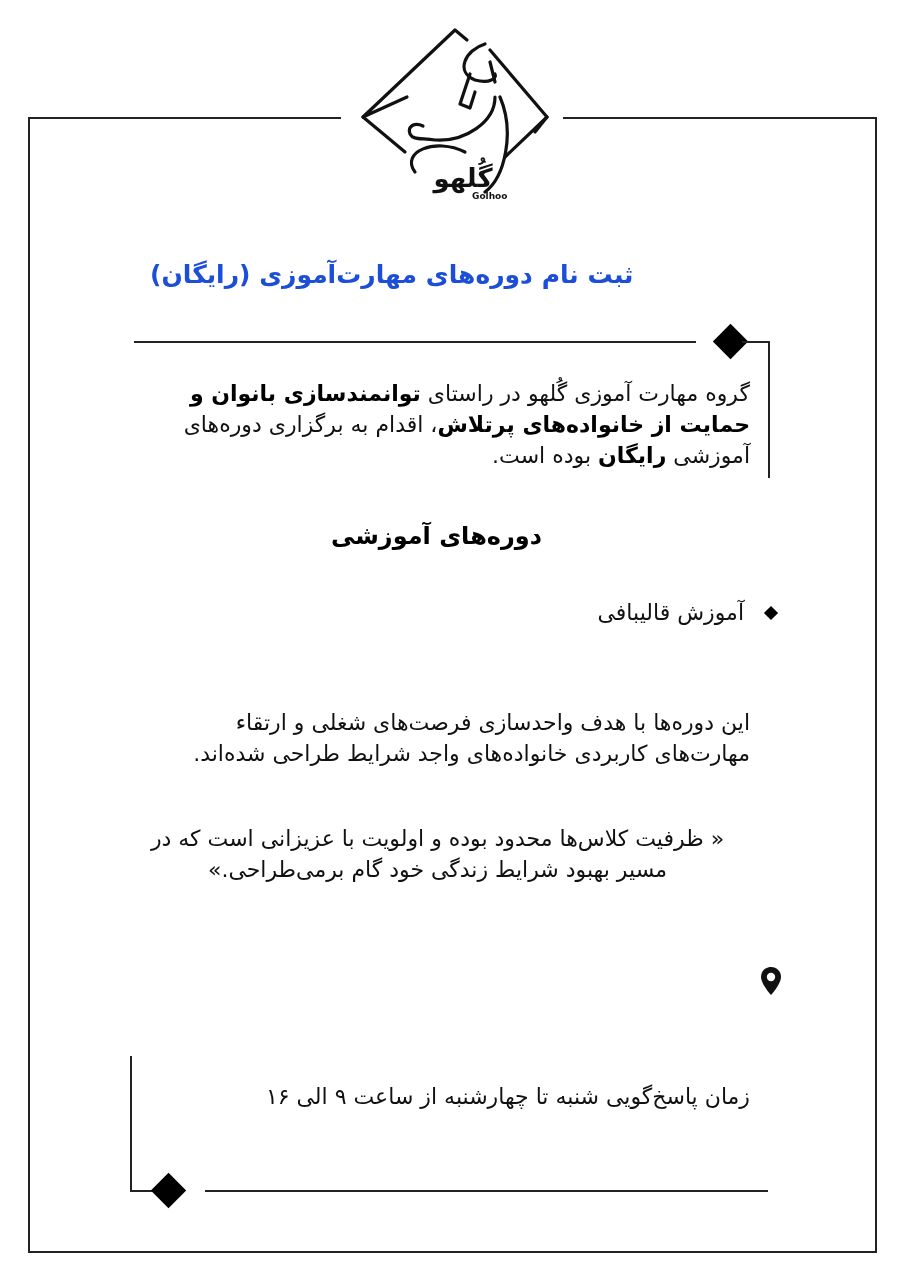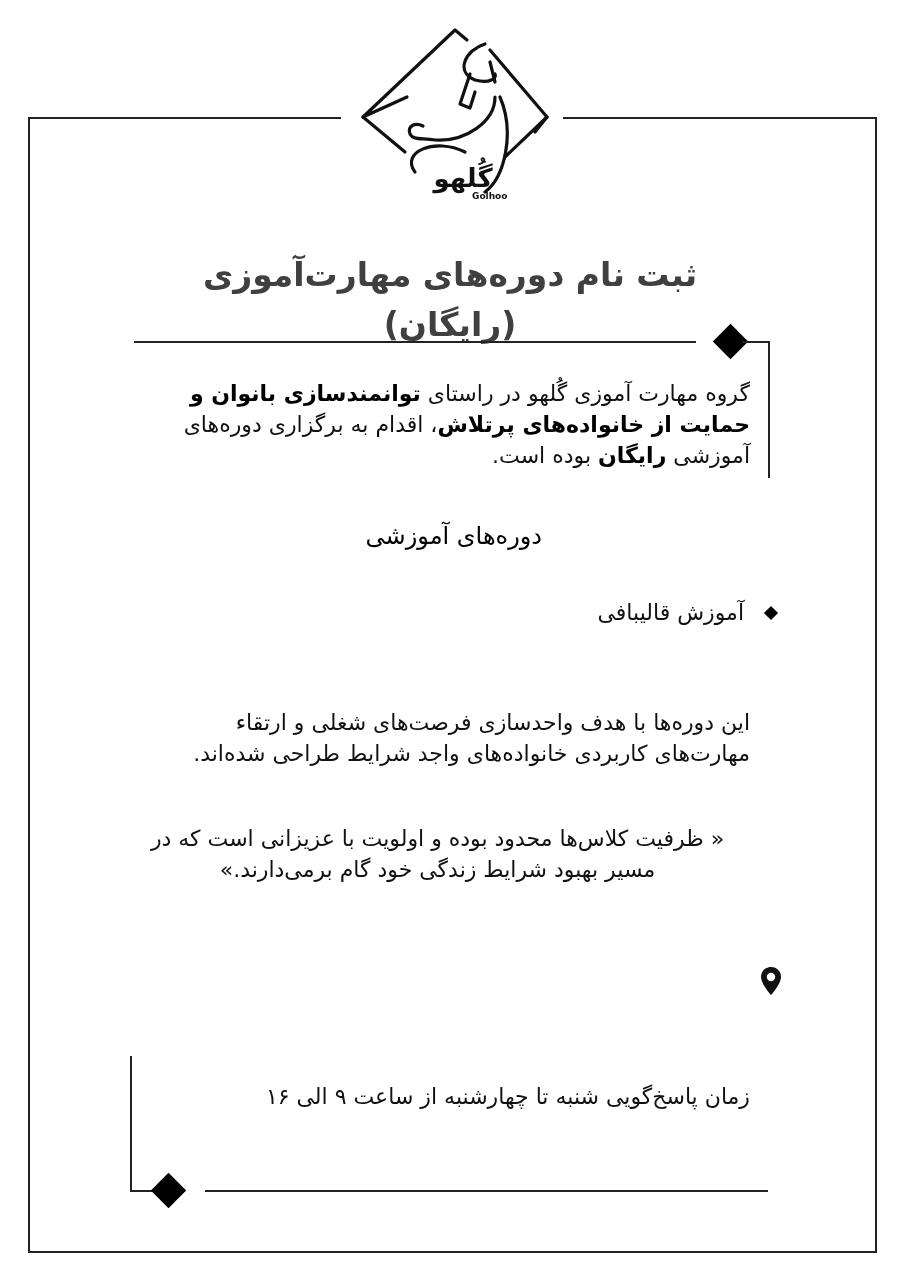--- a/index.html
+++ b/index.html
@@ -5,28 +5,28 @@
   html, body { margin:0; padding:0; background:#ffffff; }
   body { width:905px; height:1280px; position:relative; overflow:hidden;
          font-family:"DejaVu Sans", sans-serif; color:#111111; }
   .abs { position:absolute; }
   .frame-left { left:28px; top:117px; width:2px; height:1136px; background:#222; border-radius:2px; }
   .frame-right { left:875px; top:117px; width:2px; height:1136px; background:#222; }
   .frame-bottom { left:28px; top:1251px; width:849px; height:2px; background:#222; }
   .frame-top-l { left:28px; top:117px; width:313px; height:2px; background:#222; }
   .frame-top-r { left:563px; top:117px; width:314px; height:2px; background:#222; }
   .logo { left:355px; top:22px; width:200px; height:185px; }
-  .title { right:155px; top:250px; width:600px; text-align:center; direction:rtl;
-           font-family:"DejaVu Sans", sans-serif; font-weight:bold; font-size:33px; line-height:50px; color:#404040; }
+  .title { right:155px; top:250px; width:600px; text-align:left; direction:rtl;
+           font-family:"DejaVu Sans", sans-serif; font-weight:bold; font-size:25px; line-height:50px; color:#1d4ed8; }
   .hline { height:2px; background:#222; }
   .vline { width:2px; background:#222; }
   .diamond { width:25px; height:25px; background:#000; transform:rotate(45deg); }
   .para { direction:rtl; text-align:right; font-size:22px; line-height:31px; color:#111; }
   .para b { font-weight:bold; color:#000; }
-  .section-title { direction:rtl; text-align:right; font-weight:normal; font-size:24px; color:#000; }
+  .section-title { direction:rtl; text-align:right; font-weight:bold; font-size:24px; color:#000; }
   .list { direction:rtl; list-style:none; margin:0; padding:0; font-size:22px; line-height:32px; }
   .list li { display:flex; align-items:center; gap:14px; }
   .bullet { width:10px; height:10px; background:#000; transform:rotate(45deg); display:inline-block; margin-left:8px; margin-right:6px; }
   .pin { display:inline-block; vertical-align:top; }
 </style>
 </head>
 <body>
 
 <div class="abs frame-left"></div>
 <div class="abs frame-right"></div>
@@ -71,21 +71,21 @@
 
 <ul class="abs list" style="left:400px; top:597px; width:382px;">
   <li>
     <span class="bullet"></span>
     <span>آموزش قالیبافی</span>
   </li>
 </ul>
 
 <div class="abs para" style="left:140px; top:707px; width:610px;">این دوره‌ها با هدف واحد‌سازی فرصت‌های شغلی و ارتقاء مهارت‌های کاربردی خانواده‌های واجد شرایط طراحی شده‌اند.</div>
 
-<div class="abs para" style="left:125px; top:823px; width:625px; text-align:center; text-align-last:center;">« ظرفیت کلاس‌ها محدود بوده و اولویت با عزیزانی است که در مسیر بهبود شرایط زندگی خود گام برمی‌دارند.»</div>
+<div class="abs para" style="left:125px; top:823px; width:625px; text-align:center; text-align-last:center;">« ظرفیت کلاس‌ها محدود بوده و اولویت با عزیزانی است که در مسیر بهبود شرایط زندگی خود گام برمی‌طراحی.»</div>
 
 <div class="abs para" style="left:170px; top:966px; width:612px;">
   <span class="pin">
     <svg width="22" height="30" viewBox="0 0 22 30">
       <path d="M11 1 C5 1 1 5.5 1 11 C1 18 11 29 11 29 C11 29 21 18 21 11 C21 5.5 17 1 11 1 Z" fill="#111"></path>
       <circle cx="11" cy="11" r="4.2" fill="#fff"></circle>
     </svg>
   </span>
 </div>
 

